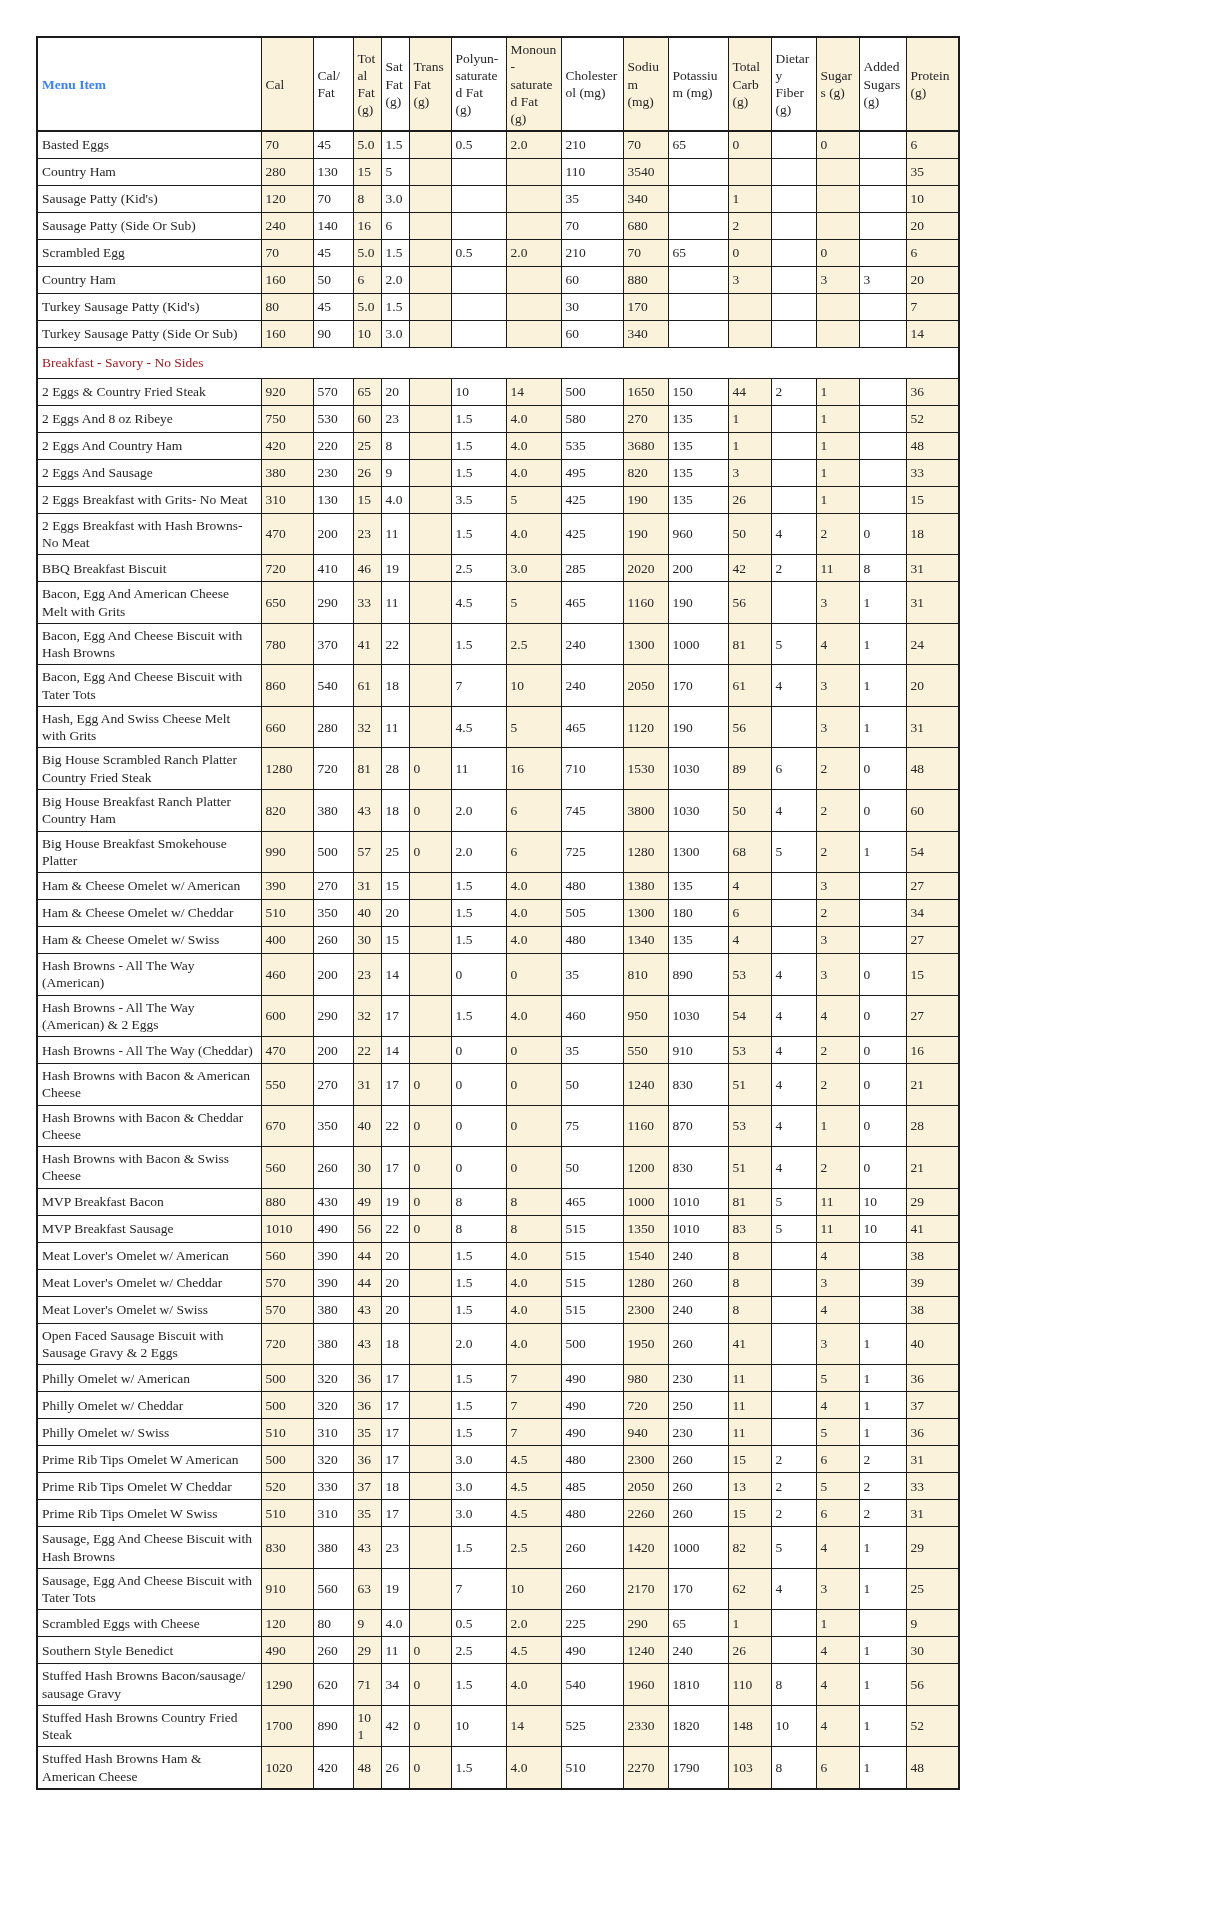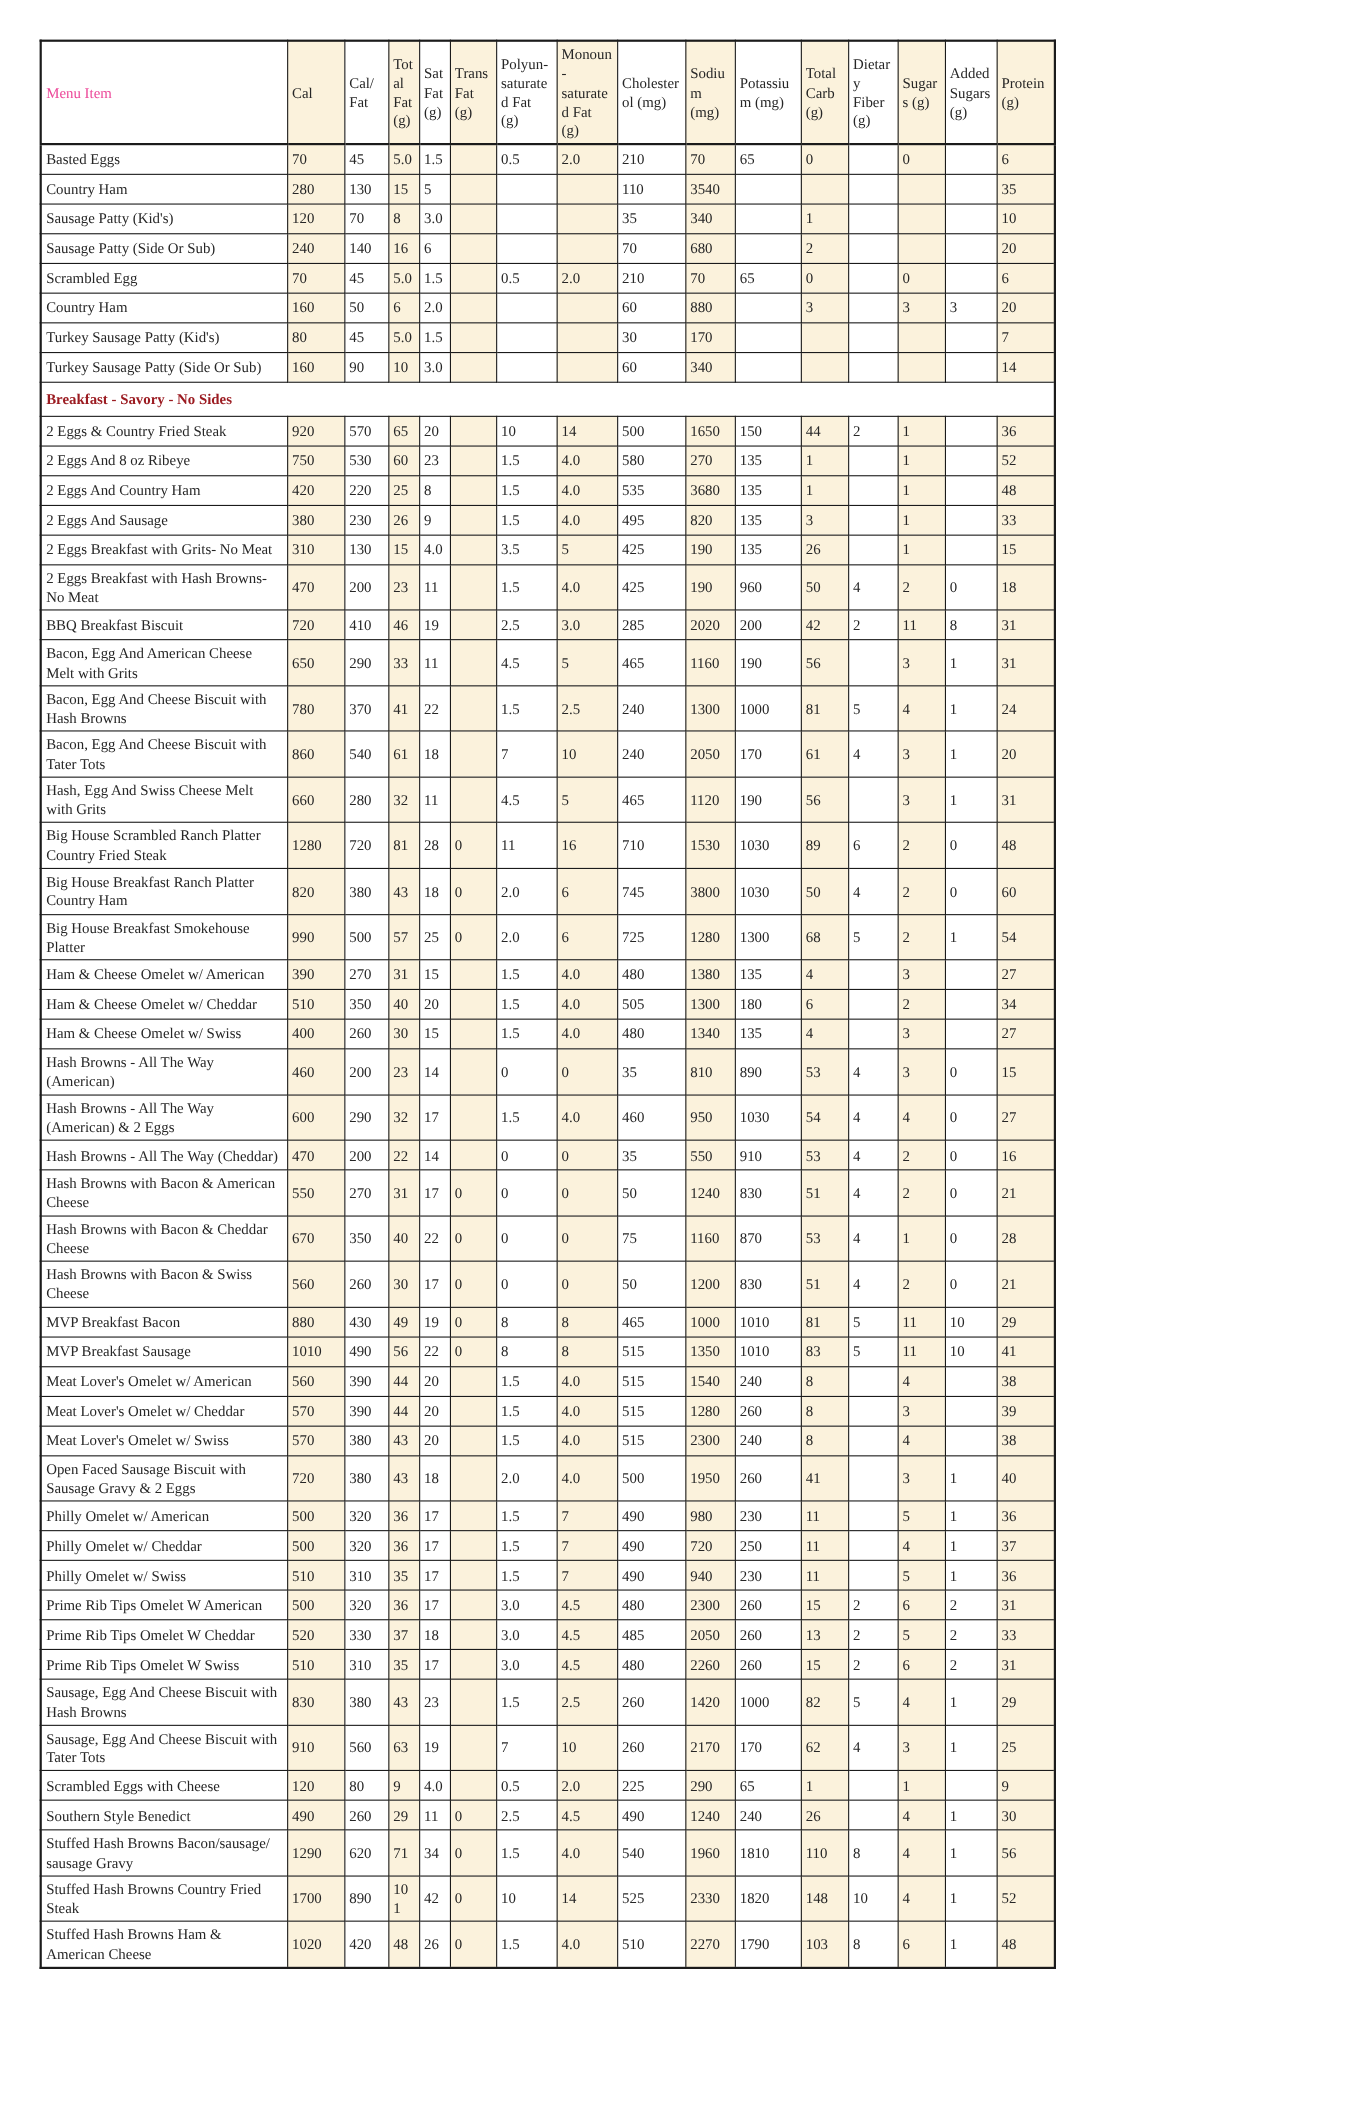--- a/index.html
+++ b/index.html
@@ -26,28 +26,28 @@
     font-weight:normal;
     overflow-wrap:break-word;
     word-wrap:break-word;
   }
   thead th{
     height:52px;
     vertical-align:middle;
     border-bottom-width:2px;
   }
   th.menu-head{
-    font-weight:normal;
-    color:#ec4899;
+    font-weight:bold;
+    color:#3b82f6;
   }
   .band{background:#fbf2dc;}
   td.num{}
   tr.data-row{height:27px;}
   td.section-cell{
-    font-weight:bold;
+    font-weight:normal;
     color:#9b1b21;
     background:#ffffff;
     height:24px;
   }
 </style>
 </head>
 <body>
 
 <div class="page">
   <table>

